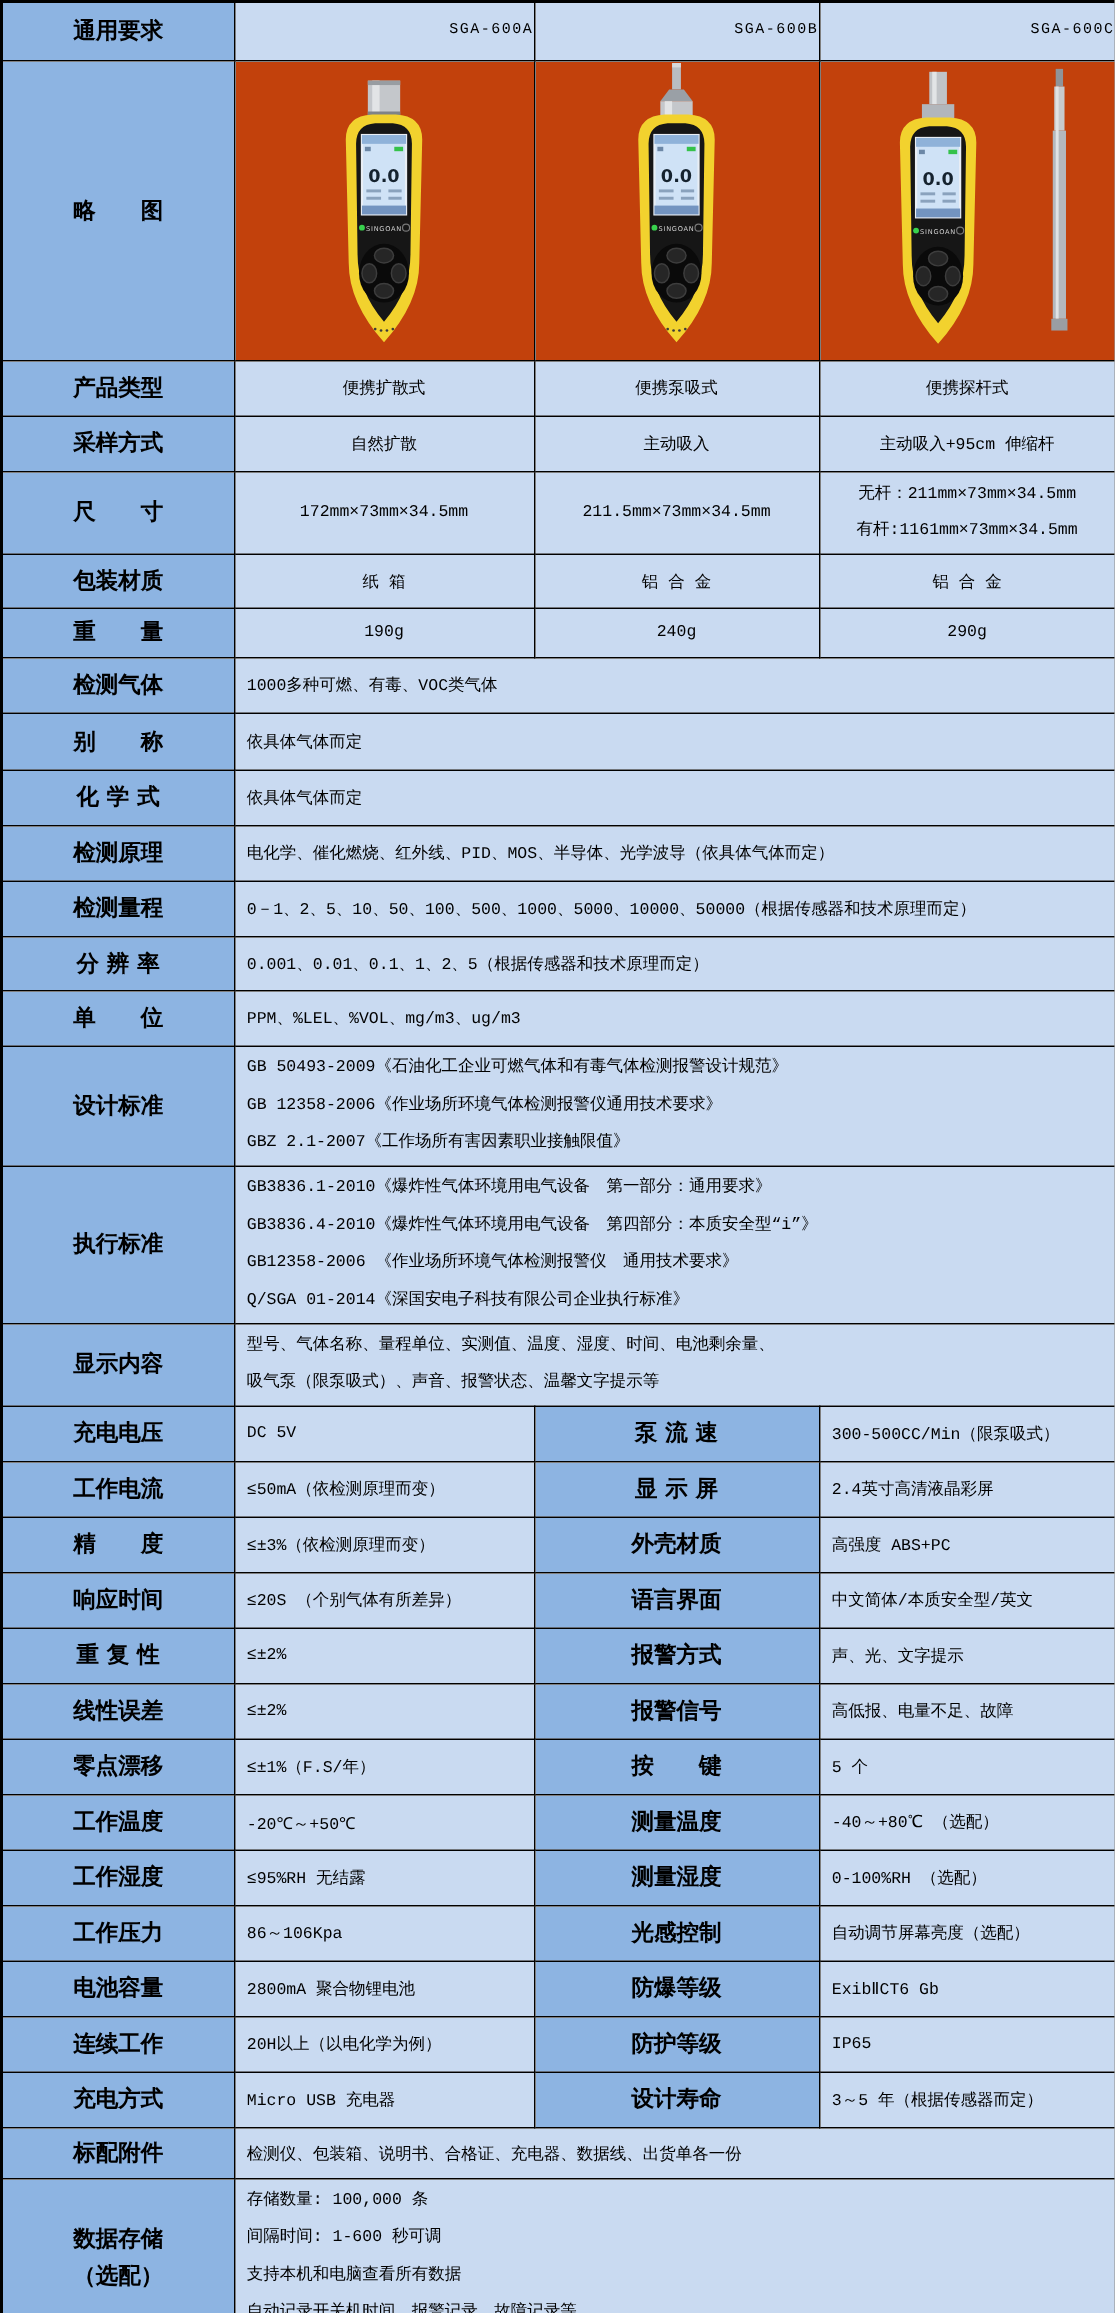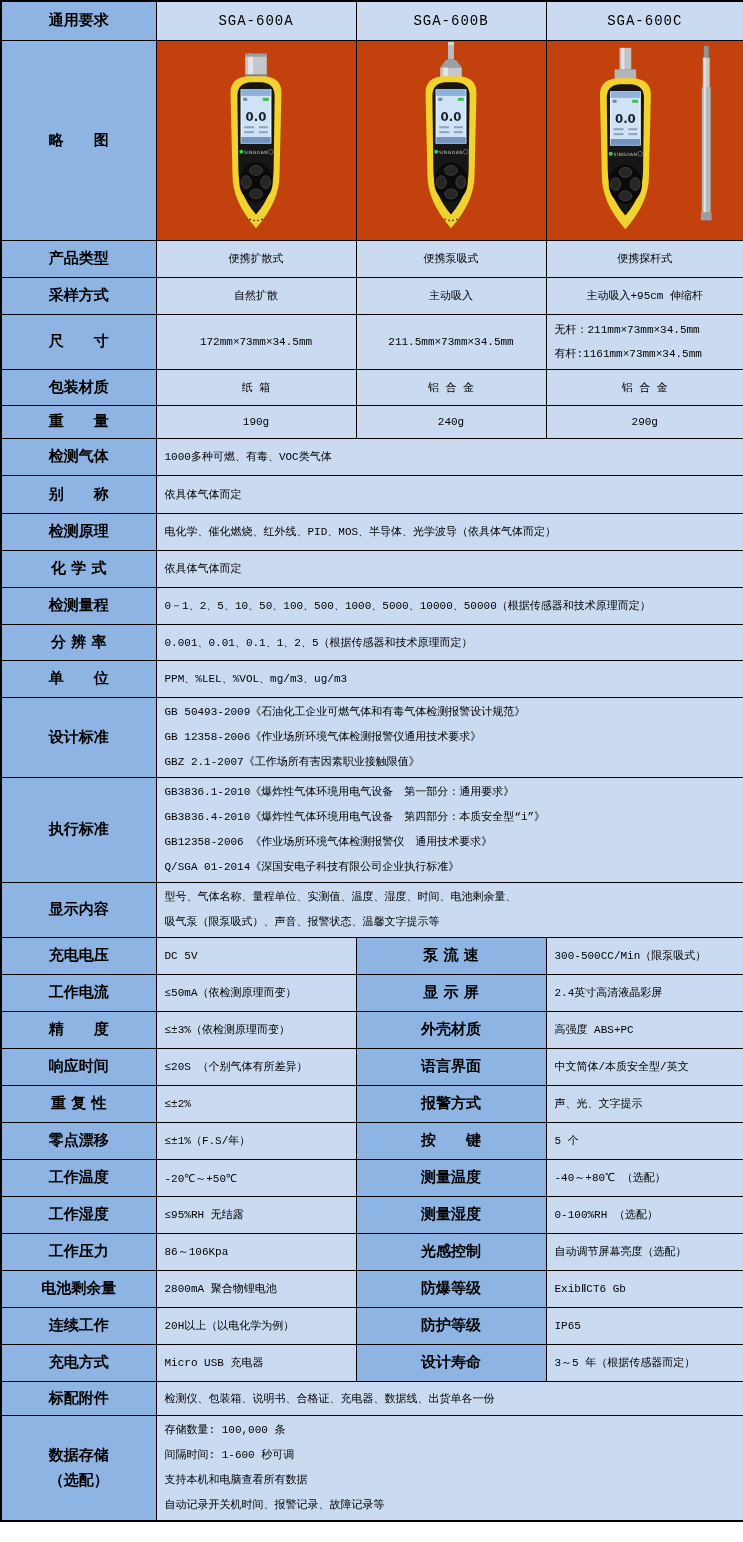--- a/index.html
+++ b/index.html
@@ -5,24 +5,24 @@
   html,body{margin:0;padding:0;background:#fff;}
   body{width:743px;font-family:"DejaVu Sans","Liberation Sans",sans-serif;}
   table{border-collapse:collapse;width:743px;table-layout:fixed;border:2px solid #000;}
   td{border:1px solid #000;padding:0;overflow:hidden;vertical-align:middle;color:#000;}
   .lbl{background:#8db4e2;font-weight:bold;font-size:15px;text-align:center;
        font-family:"DejaVu Sans","Liberation Sans",sans-serif;}
   .val{background:#c9daf1;font-size:11px;
        font-family:"Liberation Mono","DejaVu Sans Mono",monospace;}
   .vc{text-align:center;}
   .vl{text-align:left;padding:2px 8px;}
-  .mdl{font-size:14px;letter-spacing:1px;}
+  .mdl{font-size:10px;letter-spacing:1px;text-align:right;}
   .sk{background:#c2410c;text-align:center;vertical-align:middle;}
   .lines div{line-height:25px;white-space:nowrap;}
-  .lines2 div{line-height:24px;white-space:nowrap;}
+  .lines2 div{line-height:24px;white-space:nowrap;text-align:center;}
   .nw{white-space:nowrap;margin-top:41px;}
   svg{display:block;margin:0 auto;}
 </style>
 </head>
 <body>
 
 <table>
   <colgroup>
       <col style="width:155px">
       <col style="width:200px">
@@ -179,26 +179,26 @@
 
   <tr style="height:37px">
     <td class="lbl">检测气体</td>
     <td class="val vl" colspan="3">1000多种可燃、有毒、VOC类气体</td>
   </tr>
   <tr style="height:38px">
     <td class="lbl">别　　称</td>
     <td class="val vl" colspan="3">依具体气体而定</td>
   </tr>
   <tr style="height:37px">
+    <td class="lbl">化 学 式</td>
+    <td class="val vl" colspan="3">依具体气体而定</td>
+  </tr>
+  <tr style="height:37px">
     <td class="lbl">检测原理</td>
     <td class="val vl" colspan="3">电化学、催化燃烧、红外线、PID、MOS、半导体、光学波导（依具体气体而定）</td>
-  </tr>
-  <tr style="height:37px">
-    <td class="lbl">化 学 式</td>
-    <td class="val vl" colspan="3">依具体气体而定</td>
   </tr>
   <tr style="height:37px">
     <td class="lbl">检测量程</td>
     <td class="val vl" colspan="3">0－1、2、5、10、50、100、500、1000、5000、10000、50000（根据传感器和技术原理而定）</td>
   </tr>
   <tr style="height:36px">
     <td class="lbl">分 辨 率</td>
     <td class="val vl" colspan="3">0.001、0.01、0.1、1、2、5（根据传感器和技术原理而定）</td>
   </tr>
   <tr style="height:37px">
@@ -254,20 +254,26 @@
     <td class="lbl">语言界面</td>
     <td class="val vl">中文简体/本质安全型/英文</td>
   </tr>
   <tr style="height:37px">
     <td class="lbl">重 复 性</td>
     <td class="val vl">≤±2%</td>
     <td class="lbl">报警方式</td>
     <td class="val vl">声、光、文字提示</td>
   </tr>
   <tr style="height:37px">
+    <td class="lbl">线性误差</td>
+    <td class="val vl">≤±2%</td>
+    <td class="lbl">报警信号</td>
+    <td class="val vl">高低报、电量不足、故障</td>
+  </tr>
+  <tr style="height:37px">
     <td class="lbl">零点漂移</td>
     <td class="val vl">≤±1%（F.S/年）</td>
     <td class="lbl">按　　键</td>
     <td class="val vl">5 个</td>
   </tr>
   <tr style="height:37px">
     <td class="lbl">工作温度</td>
     <td class="val vl">-20℃～+50℃</td>
     <td class="lbl">测量温度</td>
     <td class="val vl">-40～+80℃ （选配）</td>
@@ -278,21 +284,21 @@
     <td class="lbl">测量湿度</td>
     <td class="val vl">0-100%RH （选配）</td>
   </tr>
   <tr style="height:37px">
     <td class="lbl">工作压力</td>
     <td class="val vl">86～106Kpa</td>
     <td class="lbl">光感控制</td>
     <td class="val vl">自动调节屏幕亮度（选配）</td>
   </tr>
   <tr style="height:37px">
-    <td class="lbl">电池剩余量</td>
+    <td class="lbl">电池容量</td>
     <td class="val vl">2800mA 聚合物锂电池</td>
     <td class="lbl">防爆等级</td>
     <td class="val vl">ExibⅡCT6 Gb</td>
   </tr>
   <tr style="height:37px">
     <td class="lbl">连续工作</td>
     <td class="val vl">20H以上（以电化学为例）</td>
     <td class="lbl">防护等级</td>
     <td class="val vl">IP65</td>
   </tr>

